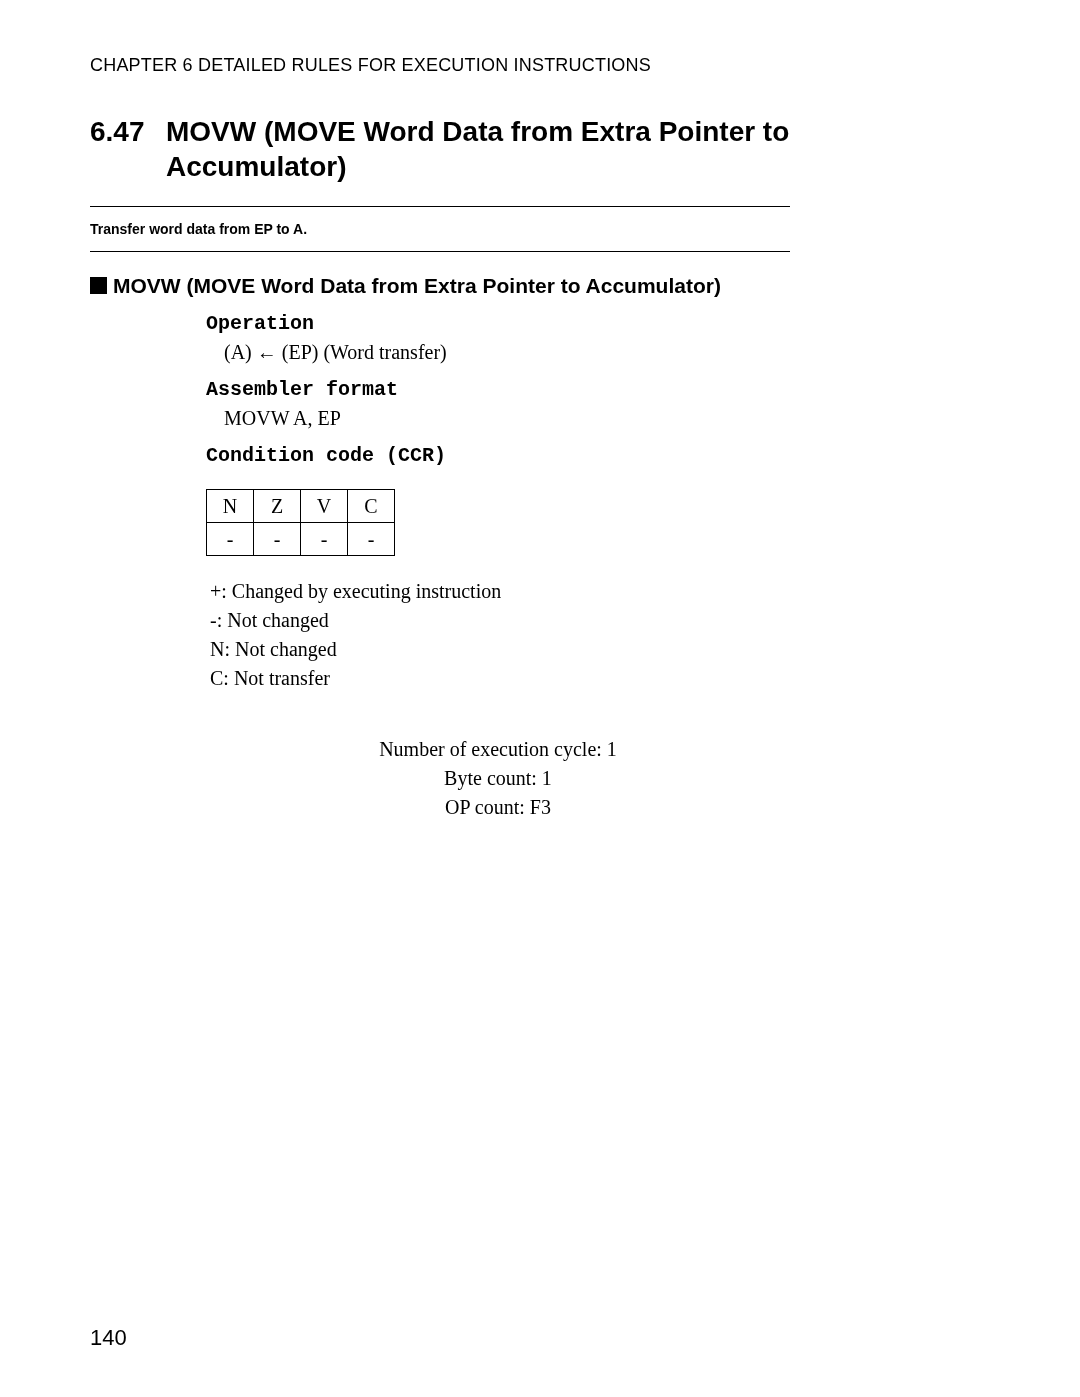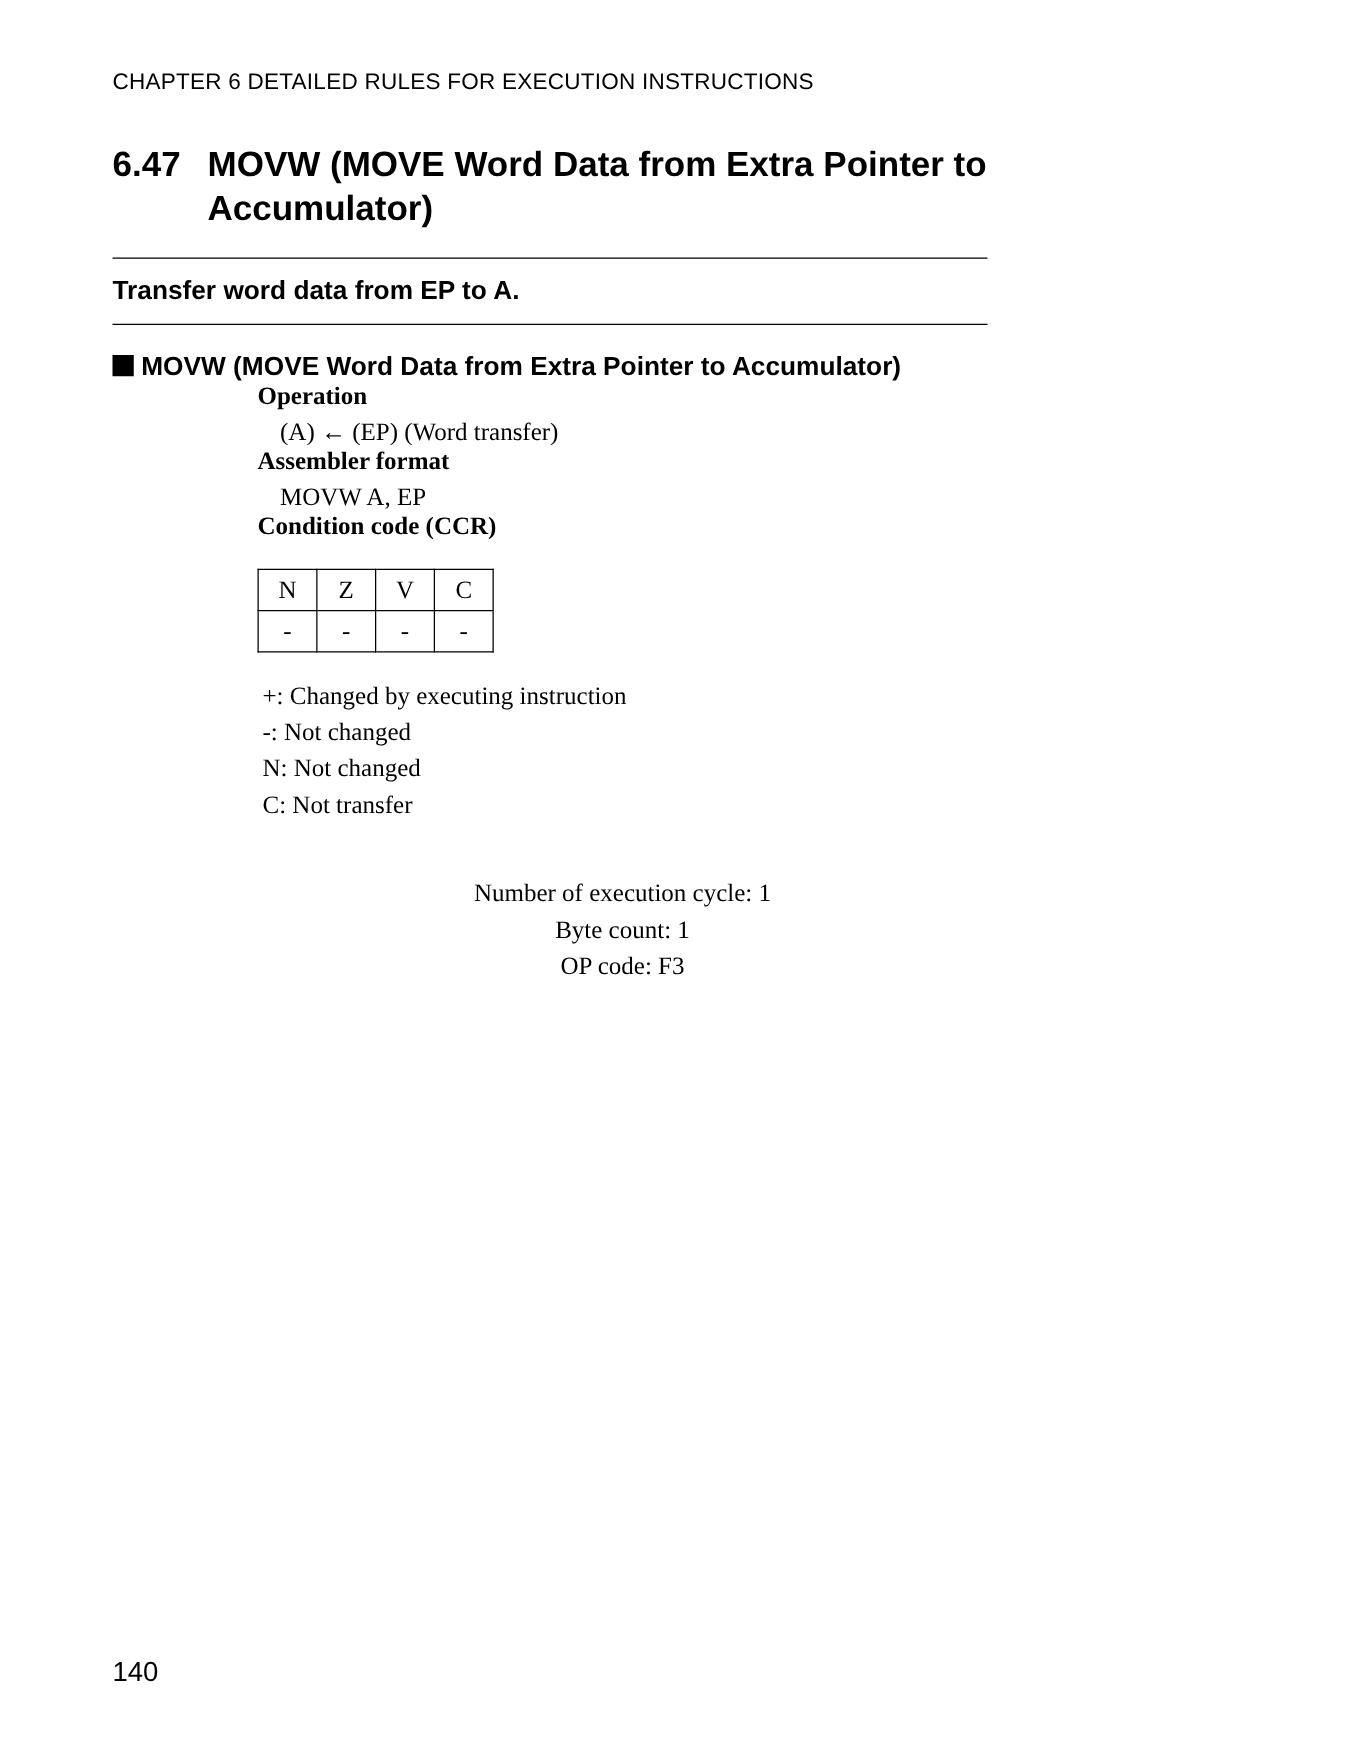--- a/index.html
+++ b/index.html
@@ -40,21 +40,21 @@
     border: none;
     border-top: 1.5px solid #000;
     margin: 0;
   }
   .hr-block {
     margin-top: 22px;
   }
   .summary {
     font-family: Helvetica, Arial, sans-serif;
     font-weight: bold;
-    font-size: 21px;
+    font-size: 14px;
     padding: 14px 0 14px 0;
   }
   .subheading {
     font-family: Helvetica, Arial, sans-serif;
     font-weight: bold;
     font-size: 21px;
     margin-top: 22px;
   }
   .subheading .square {
     display: inline-block;
@@ -62,24 +62,24 @@
     height: 17px;
     background: #000;
     vertical-align: -1px;
     margin-right: 6px;
   }
   .indent-block {
     margin-left: 116px;
     font-size: 20px;
   }
   .label {
-    font-family: Liberation Serif, serif;
+    font-family: Liberation Mono, monospace;
     font-weight: bold;
     font-size: 20px;
-    margin-top: 0;
+    margin-top: 14px;
   }
   .value-line {
     font-family: "Times New Roman", Times, serif;
     font-size: 20px;
     margin-top: 6px;
     margin-left: 18px;
   }
   .ccr-table {
     border-collapse: collapse;
     margin-top: 22px;
@@ -172,20 +172,20 @@
     <div class="ccr-explain">
       <div>+: Changed by executing instruction</div>
       <div>-: Not changed</div>
       <div>N: Not changed</div>
       <div>C: Not transfer</div>
     </div>
 
     <div class="stats">
       <div>Number of execution cycle: 1</div>
       <div>Byte count: 1</div>
-      <div>OP code: F3</div>
+      <div>OP count: F3</div>
     </div>
 
   </div>
 
   <div class="page-number">140</div>
 
 </div>
 
 </body></html>

